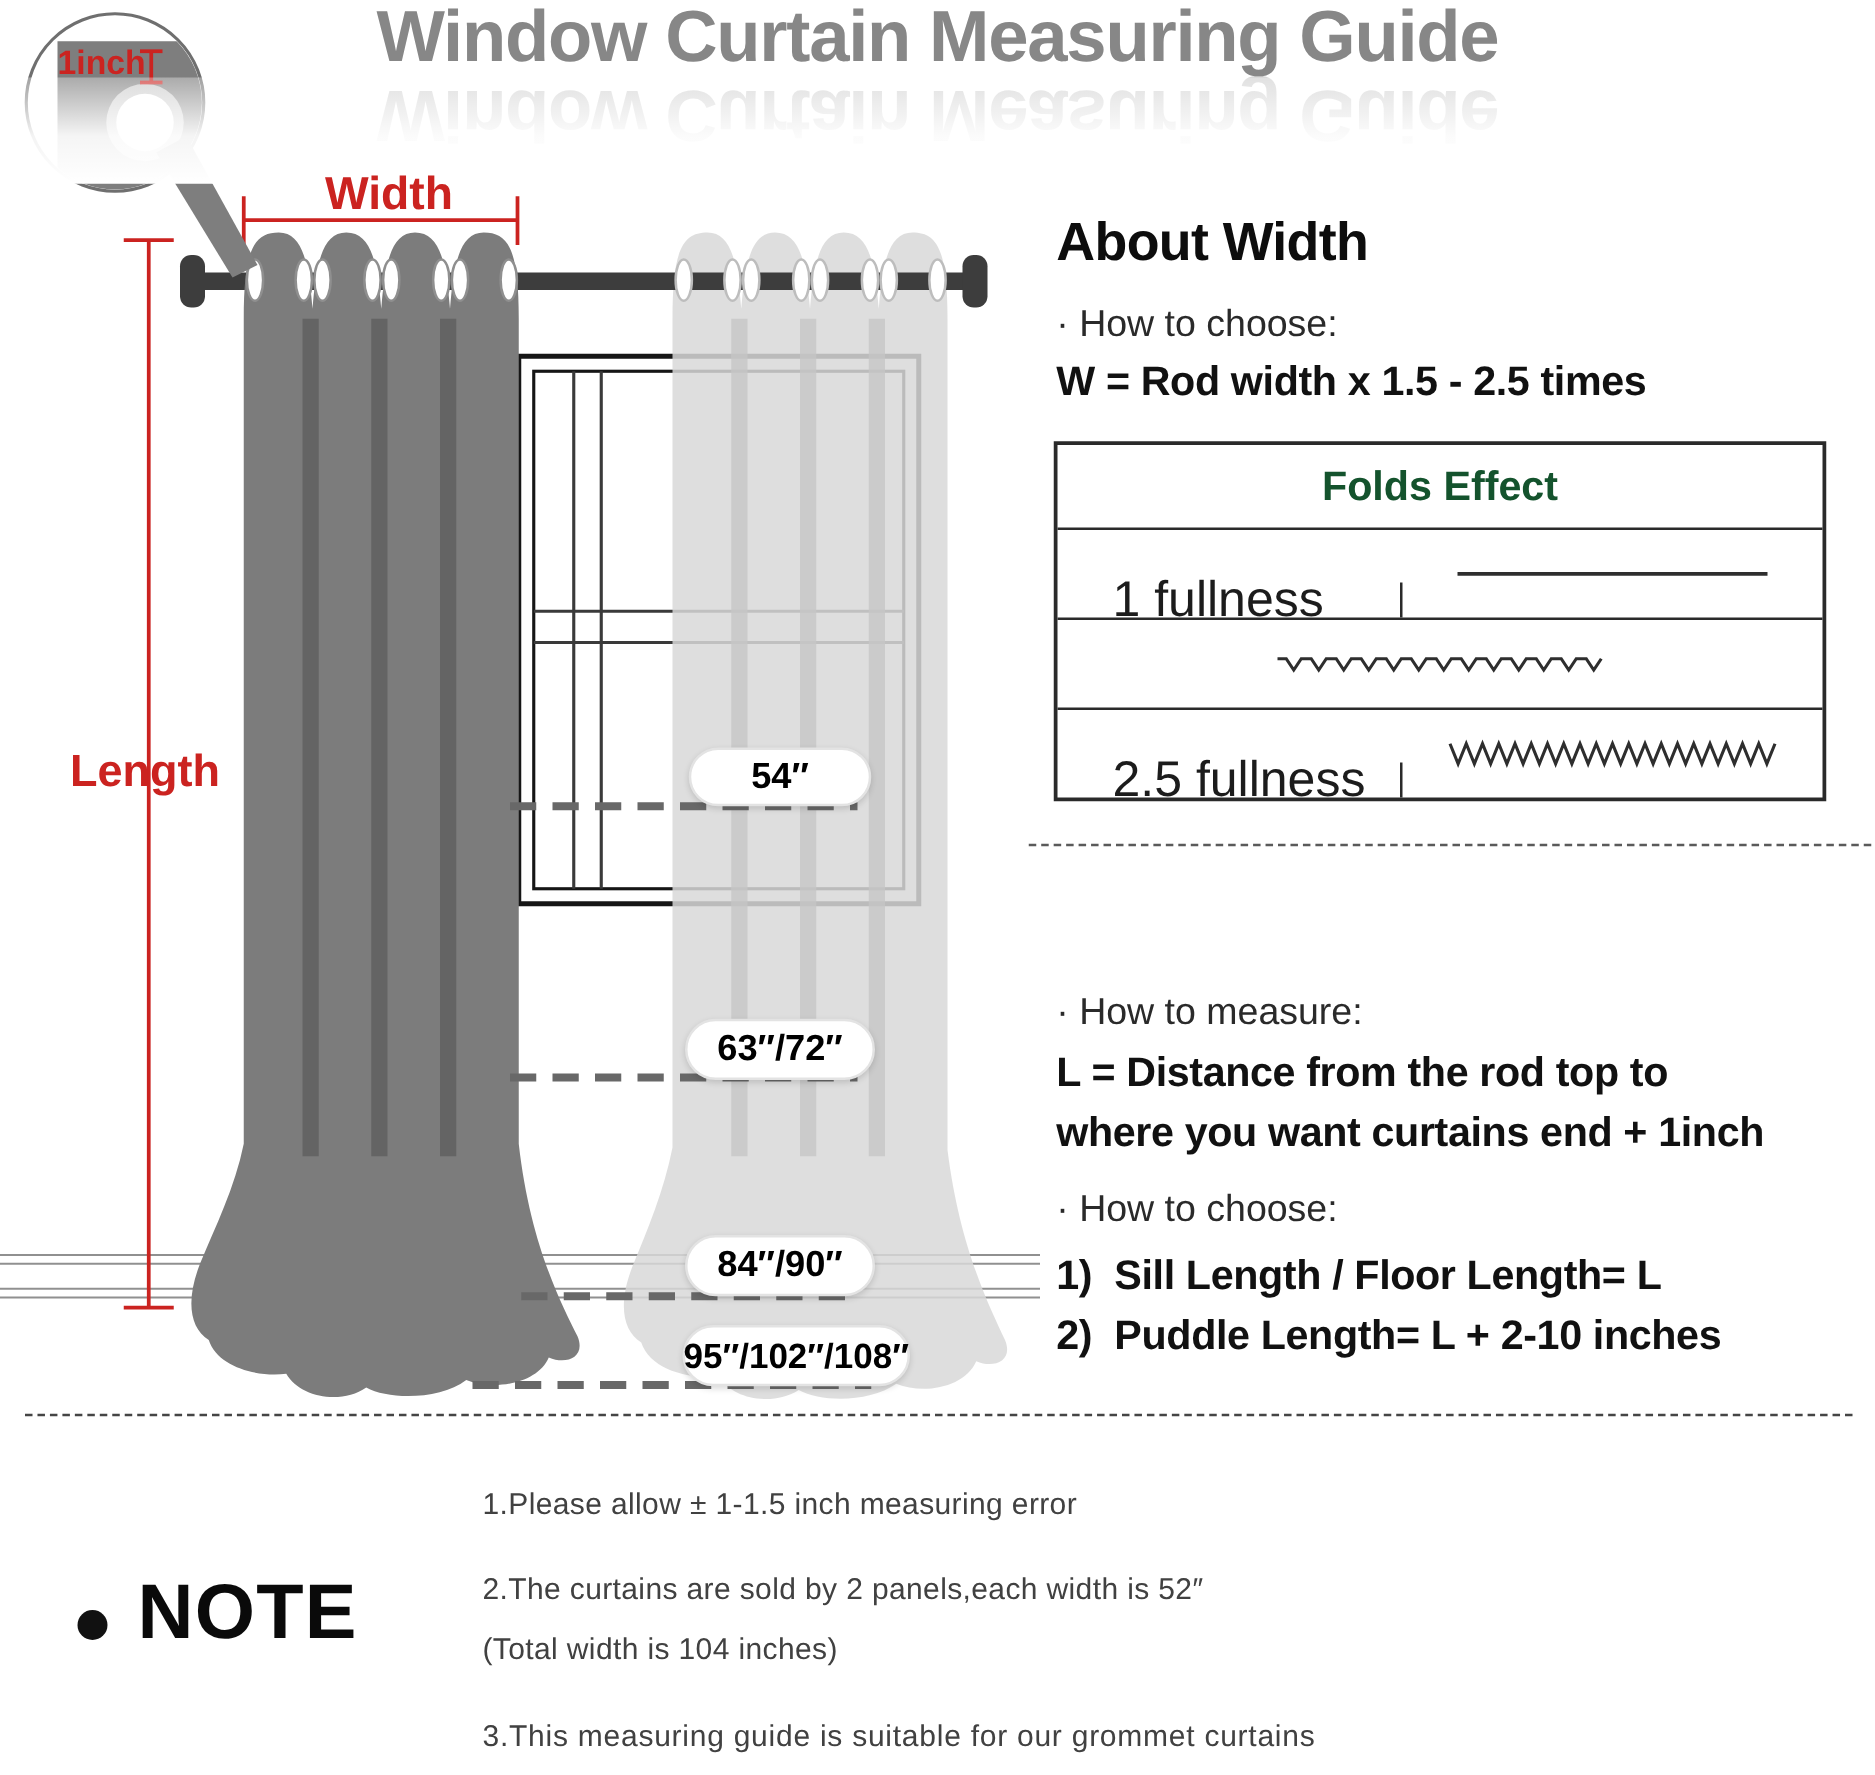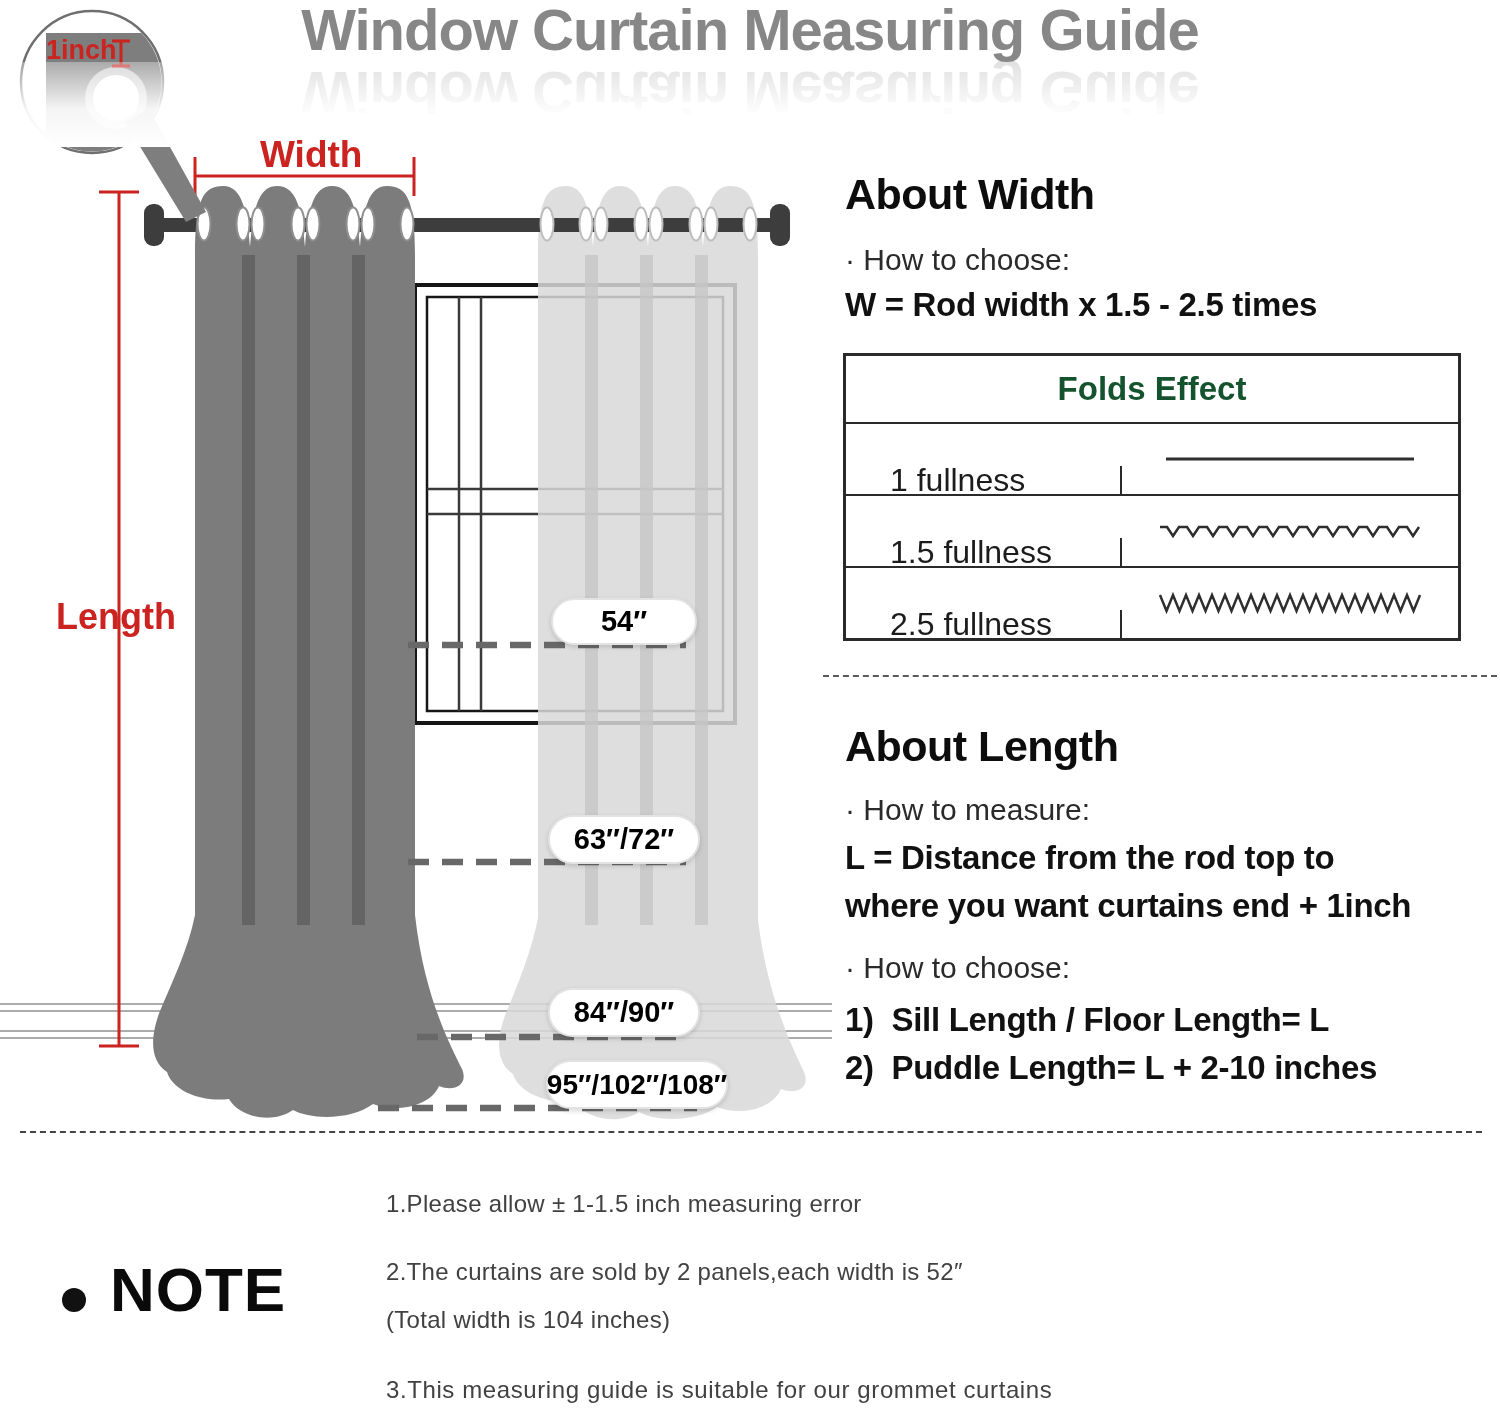--- a/index.html
+++ b/index.html
@@ -26,21 +26,21 @@
   .h2{font-size:43px;font-weight:bold;color:#0d0d0d;letter-spacing:-.5px;}
   .body-line{font-size:30px;color:#2a2a2a;}
   .formula{font-size:33px;font-weight:bold;color:#111;letter-spacing:-.3px;white-space:pre;}
   
   .folds-table{left:843px;top:353px;width:612px;border:3px solid #2a2a2a;background:#fff;}
   .ft-header{height:66px;border-bottom:2px solid #2a2a2a;display:flex;align-items:center;
              justify-content:center;font-size:33px;font-weight:bold;color:#14532d;}
   .ft-row{display:flex;height:70px;border-bottom:2px solid #2a2a2a;}
   .ft-row:last-child{border-bottom:none;}
   .ft-label{width:276px;border-right:2px solid #2a2a2a;display:flex;align-items:center;
-            padding-left:44px;font-size:32px;color:#1c1c1c;box-sizing:border-box;margin-top:42px;}
+            padding-left:44px;font-size:40px;color:#1c1c1c;box-sizing:border-box;margin-top:42px;}
   .ft-line{flex:1;display:flex;align-items:center;justify-content:center;}
   
   .divider{border-top:2px dashed #5a5a5a;height:0;}
   
   .note-text{font-size:24px;color:#414141;letter-spacing:.3px;}
 </style>
 </head>
 <body>
 
 <div class="canvas">
@@ -181,40 +181,38 @@
     <div class="ft-header">Folds Effect</div>
     <div class="ft-row">
       <div class="ft-label">1 fullness</div>
       <div class="ft-line">
         <svg width="264" height="20" viewBox="0 0 264 20">
           <line x1="8" y1="10" x2="256" y2="10" stroke="#2e2e2e" stroke-width="3"></line>
         </svg>
       </div>
     </div>
     <div class="ft-row">
-      <div class="ft-label">1.5 fullness</div>
       <div class="ft-line">
         <svg width="264" height="20" viewBox="0 0 264 20">
           <polyline fill="none" stroke="#2e2e2e" stroke-width="2.5" points="2,6 9,6 15,15 21,6 29,6 35,15 41,6 49,6 55,15 61,6 69,6 75,15 81,6 89,6 95,15 101,6 109,6 115,15 121,6 129,6 135,15 141,6 149,6 155,15 161,6 169,6 175,15 181,6 189,6 195,15 201,6 209,6 215,15 221,6 229,6 235,15 241,6 249,6 255,15 261,6"></polyline>
         </svg>
       </div>
     </div>
     <div class="ft-row">
       <div class="ft-label">2.5 fullness</div>
       <div class="ft-line">
         <svg width="264" height="24" viewBox="0 0 264 24">
           <polyline fill="none" stroke="#2e2e2e" stroke-width="2.5" points="2,4 8.5,20 15,4 21.5,20 28,4 34.5,20 41,4 47.5,20 54,4 60.5,20 67,4 73.5,20 80,4 86.5,20 93,4 99.5,20 106,4 112.5,20 119,4 125.5,20 132,4 138.5,20 145,4 151.5,20 158,4 164.5,20 171,4 177.5,20 184,4 190.5,20 197,4 203.5,20 210,4 216.5,20 223,4 229.5,20 236,4 242.5,20 249,4 255.5,20 262,4"></polyline>
         </svg>
       </div>
     </div>
   </div>
 
   <div class="abs divider" style="left:823px;top:675px;width:674px;"></div>
 
-  <div class="abs h2" style="left:845px;top:722px;">About Length</div>
   <div class="abs body-line" style="left:845px;top:793px;">· How to measure:</div>
   <div class="abs formula" style="left:845px;top:839px;">L = Distance from the rod top to</div>
   <div class="abs formula" style="left:845px;top:887px;">where you want curtains end + 1inch</div>
   <div class="abs body-line" style="left:845px;top:951px;">· How to choose:</div>
   <div class="abs formula" style="left:845px;top:1001px;">1)  Sill Length / Floor Length= L</div>
   <div class="abs formula" style="left:845px;top:1049px;">2)  Puddle Length= L + 2-10 inches</div>
 
   <div class="abs divider" style="left:20px;top:1131px;width:1462px;border-top-color:#454545;"></div>
 
   <div class="abs" style="left:62px;top:1288px;width:24px;height:24px;border-radius:50%;background:#111;"></div>

